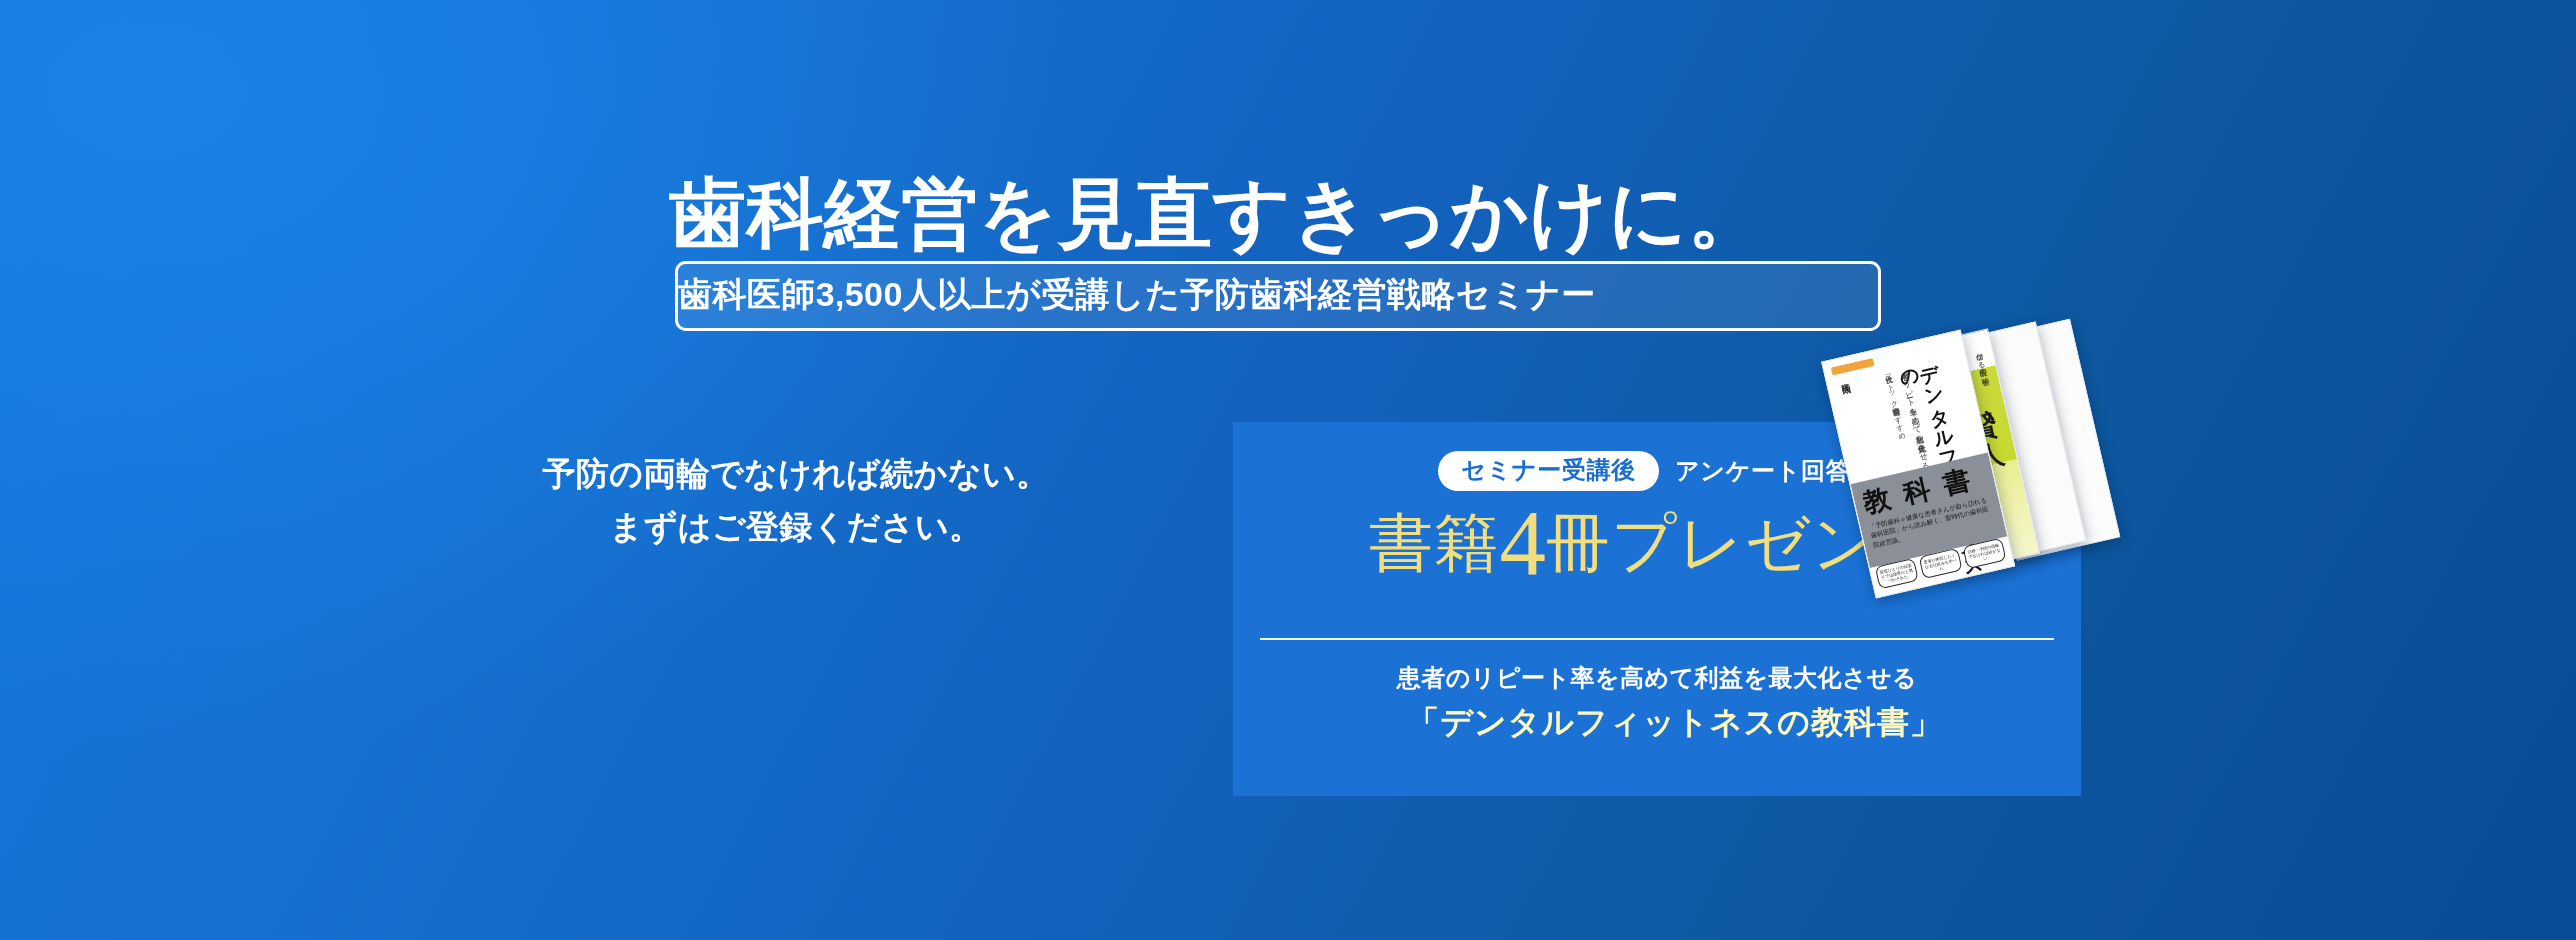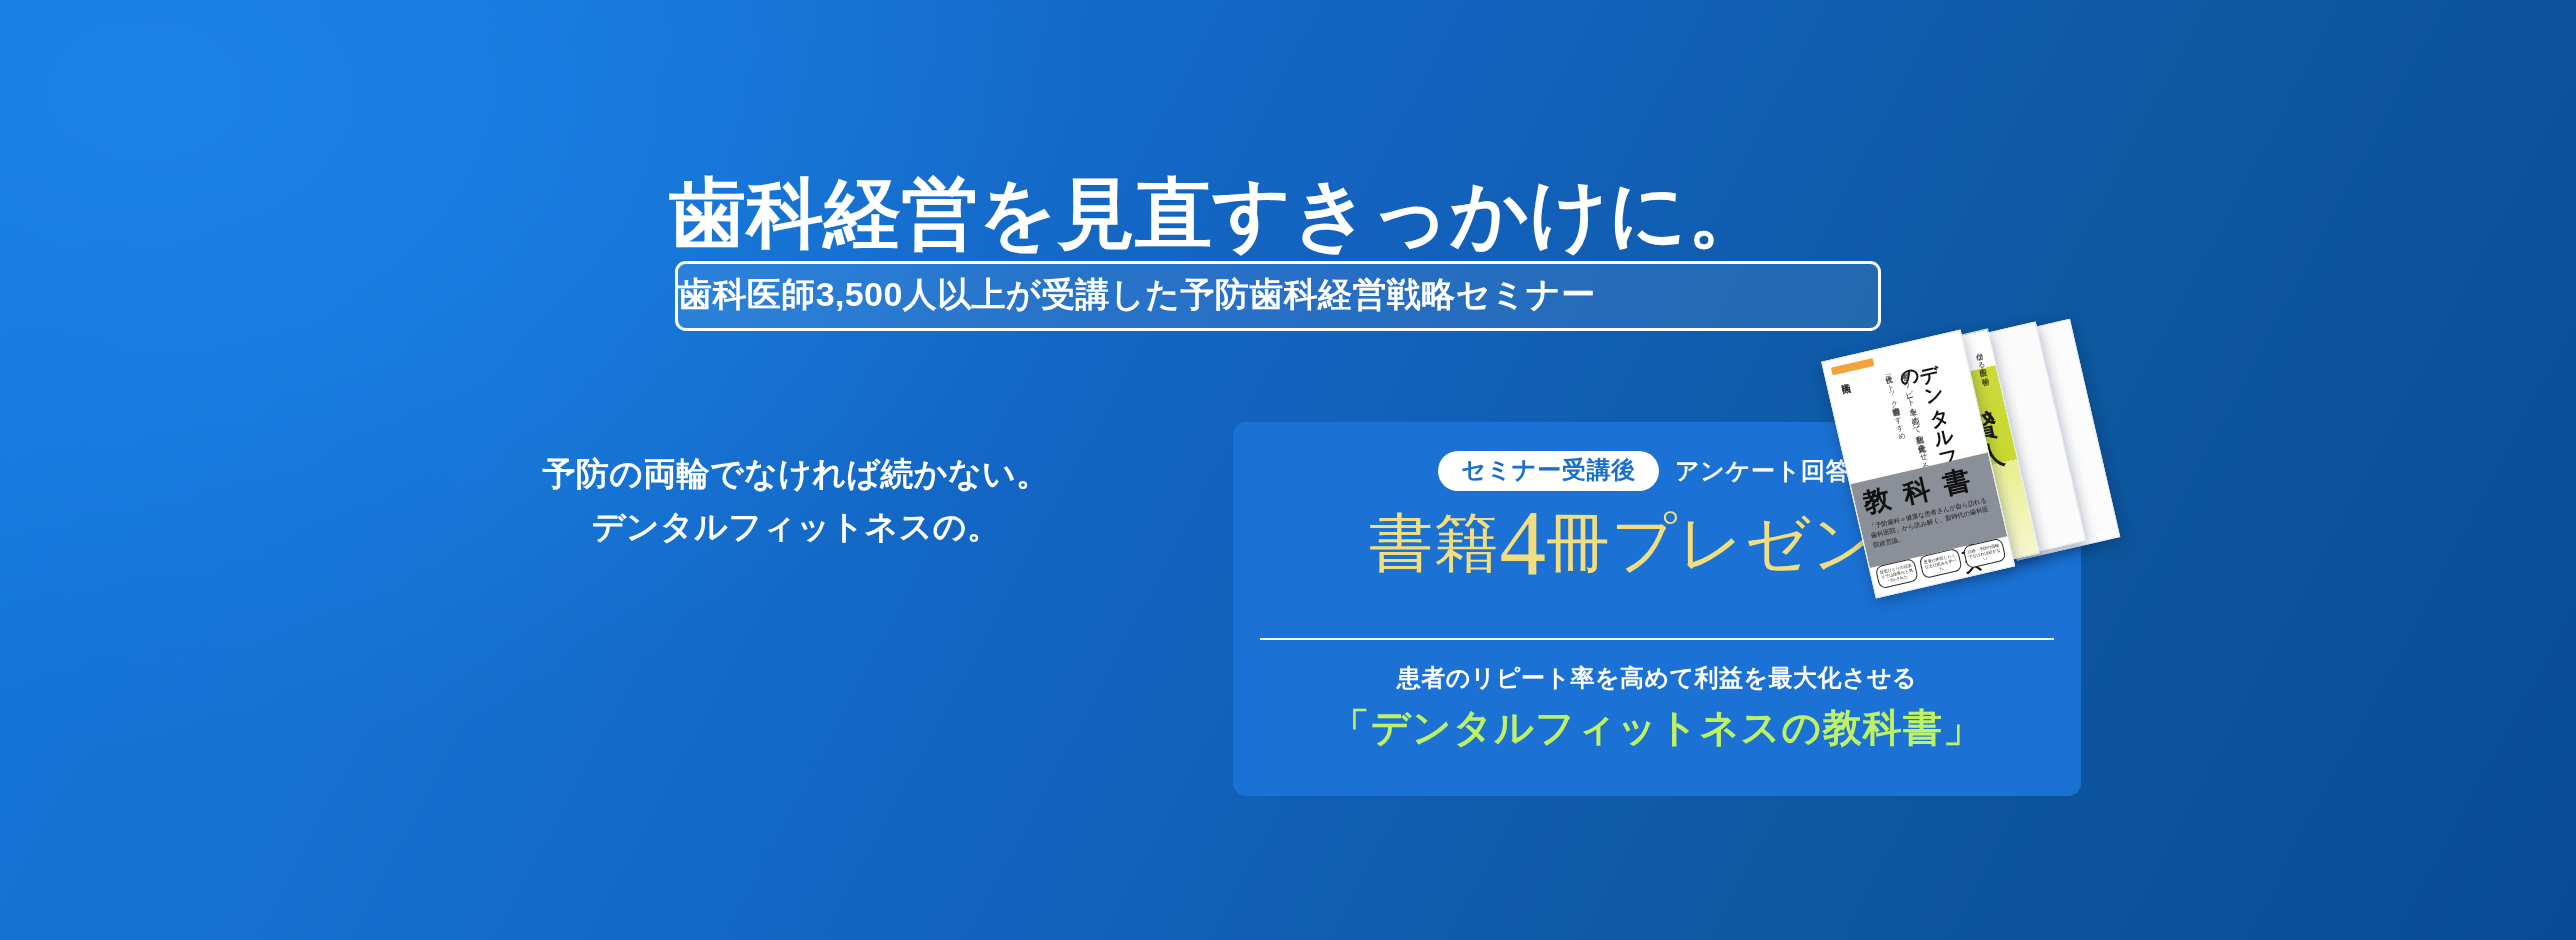--- a/index.html
+++ b/index.html
@@ -74,21 +74,21 @@
   .lead-copy span { display: block; }
 
   
   .promo-card {
     position: absolute;
     left: 1233px;
     top: 422px;
     width: 848px;
     height: 374px;
     background: #1b72d4;
-    border-radius: 13px;
+    border-radius: 1px;
   }
 
   .promo-topline {
     position: absolute;
     left: 0;
     top: 29px;
     width: 100%;
     display: flex;
     align-items: center;
     justify-content: center;
@@ -149,28 +149,28 @@
     width: 100%;
     text-align: center;
     font-size: 24px;
     font-weight: 700;
     letter-spacing: 0.02em;
     color: #ffffff;
     white-space: nowrap;
   }
   .promo-title {
     position: absolute;
-    left: 0;
+    left: 18px;
     top: 279px;
     width: 100%;
     text-align: center;
-    font-size: 39px;
+    font-size: 32px;
     font-weight: 700;
     letter-spacing: 0.03em;
-    color: #bef264;
+    color: #fef9c3;
     white-space: nowrap;
   }
 
   
   .books {
     position: absolute;
     left: 1835px;
     top: 329px;
     width: 286px;
     height: 268px;
@@ -310,21 +310,21 @@
 <div class="hero">
 
   <h1 class="headline">歯科経営を見直すきっかけに。</h1>
 
   <div class="subtitle-box">
     <span class="subtitle-text">歯科医師3,500人以上が受講した予防歯科経営戦略セミナー</span>
   </div>
 
   <div class="lead-copy">
     <span>予防の両輪でなければ続かない。</span>
-    <span>デンタルフィットネスの。</span>
+    <span>まずはご登録ください。</span>
   </div>
 
   <div class="promo-card">
 
     <div class="promo-topline">
       <span class="promo-pill">セミナー受講後</span>
       <span class="promo-topline-text">アンケート回答で</span>
     </div>
 
     <div class="promo-gift">

